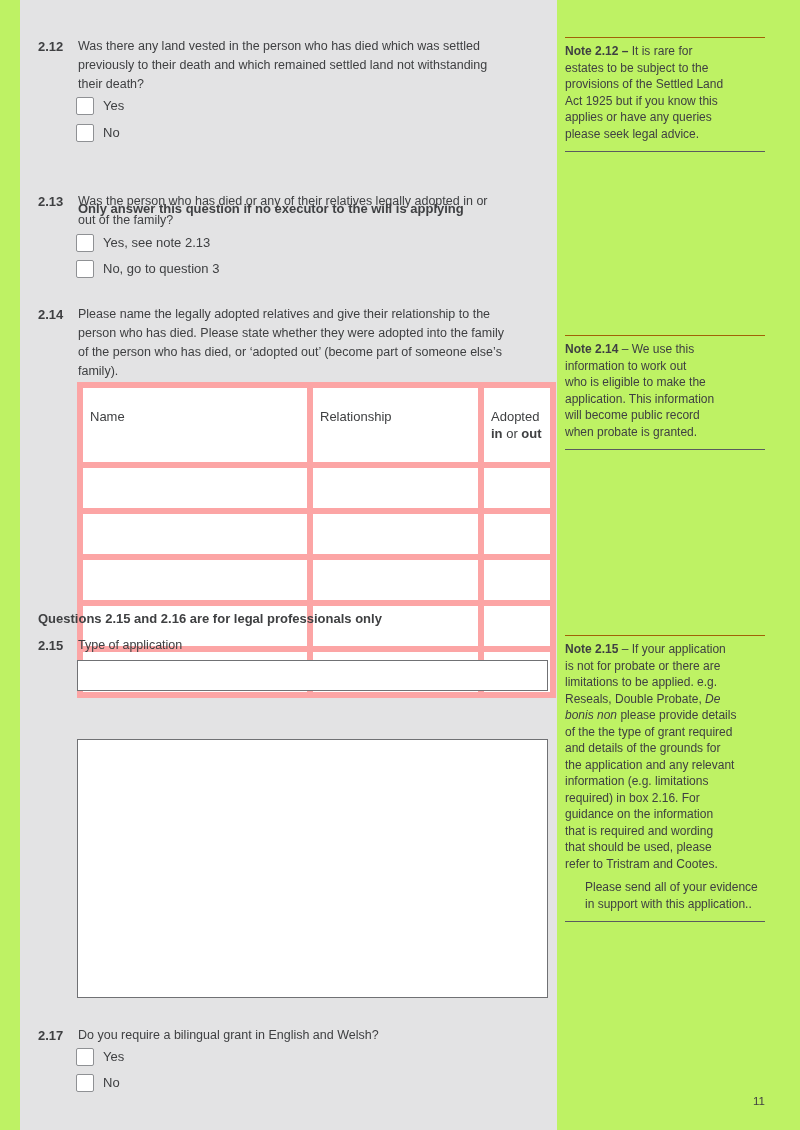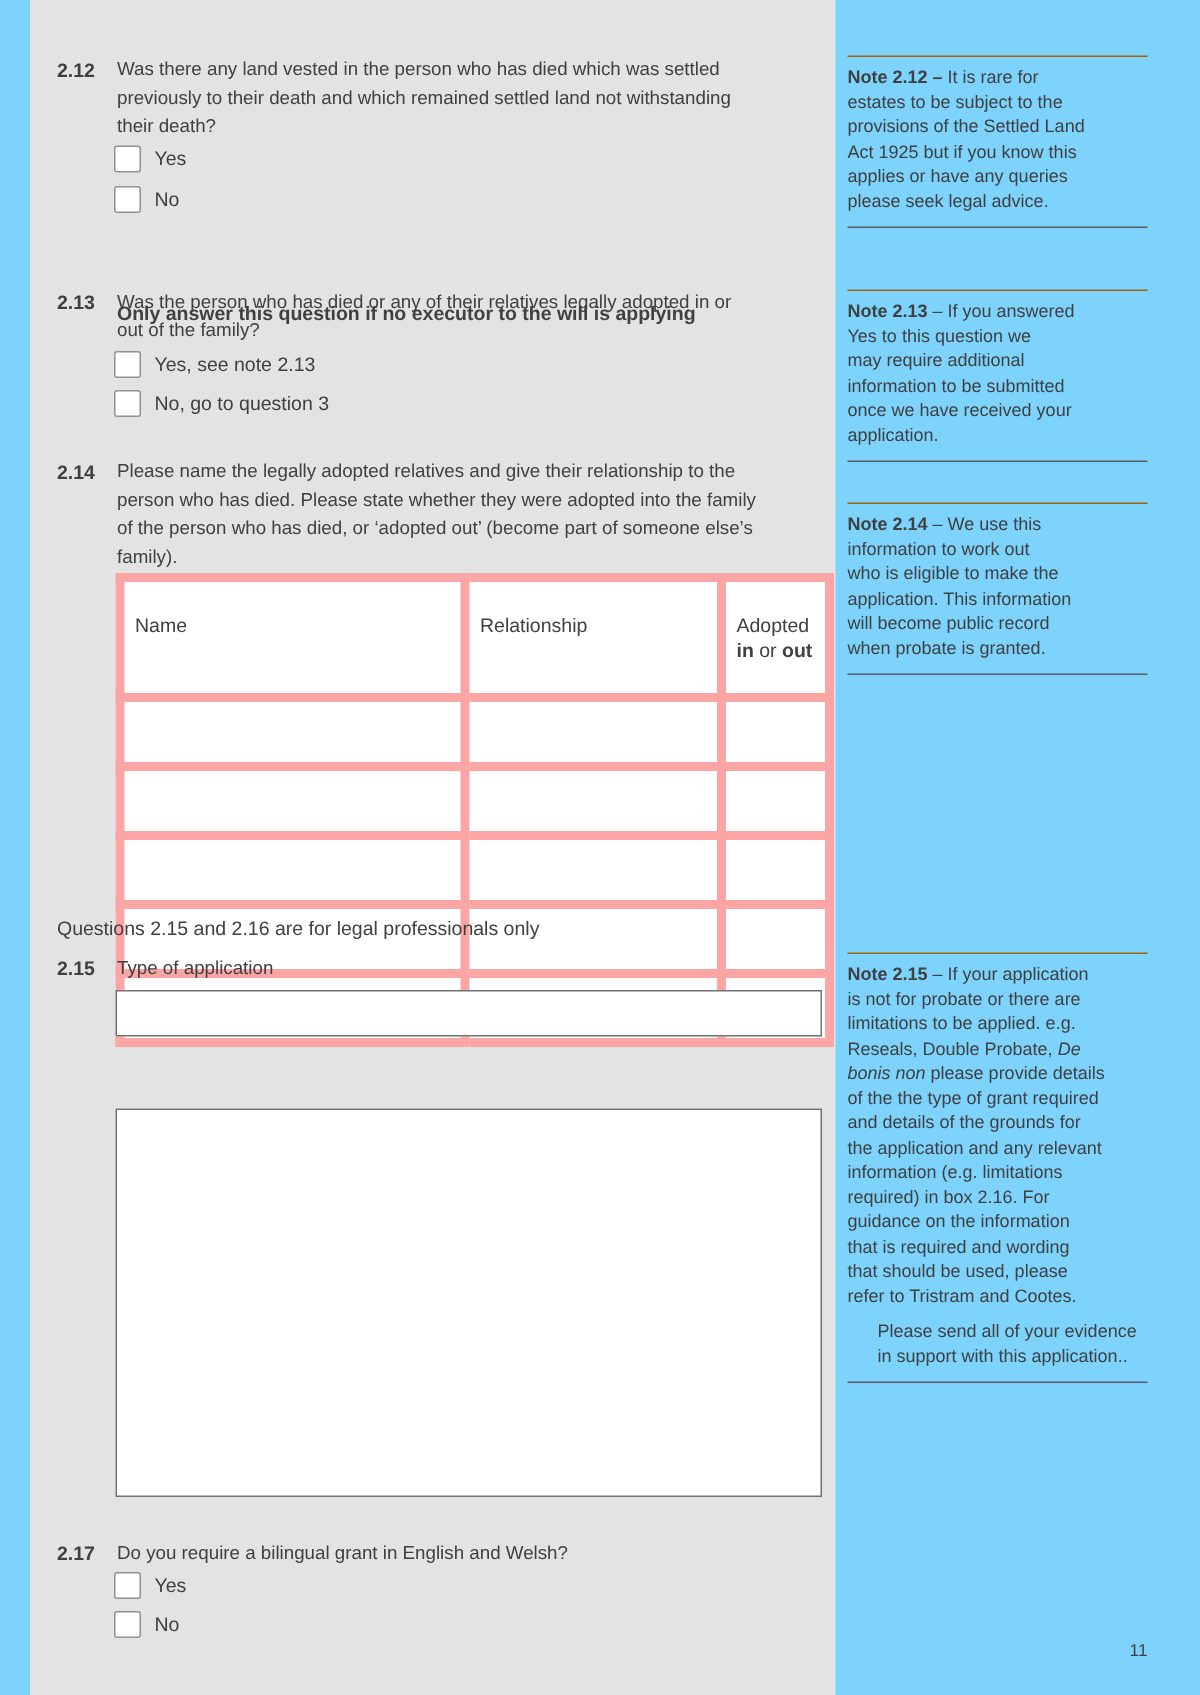--- a/index.html
+++ b/index.html
@@ -1,42 +1,42 @@
 <!DOCTYPE html>
 <html><head>
 <meta charset="utf-8">
 <style>
   * { box-sizing: border-box; margin: 0; padding: 0; }
   html, body { background: #ffffff; }
   .page {
     position: relative;
     width: 800px;
     height: 1130px;
-    background: #7dd3fc;
+    background: #bef264;
     font-family: "Liberation Sans", sans-serif;
     color: #3f4042;
     overflow: hidden;
   }
   .panel {
     position: absolute;
     left: 20px; top: 0;
     width: 537px; height: 1130px;
     background: #e3e3e4;
   }
   
   .q { position: absolute; left: 38px; font-size: 12.5px; line-height: 19px; }
   .qnum { position: absolute; left: 0; top: 0; font-weight: bold; font-size: 13px; }
   .qtext { margin-left: 40px; width: 486px; white-space: pre-line; }
   .bold-line {
     position: absolute; left: 78px;
     font-weight: bold; font-size: 13px; line-height: 18px; margin-top: 34px;
   }
   .heading-line {
     position: absolute; left: 38px;
-    font-weight: normal; font-size: 13px; line-height: 18px;
+    font-weight: bold; font-size: 13px; line-height: 18px;
   }
   
   .cb { position: absolute; left: 76px; display: flex; align-items: center; }
   .cbbox {
     width: 18px; height: 18px;
     background: #ffffff;
     border: 1px solid #8f9194;
     border-radius: 2px;
     display: inline-block;
     flex: 0 0 auto;
@@ -208,28 +208,20 @@
 
   <div class="note" style="top:37px">
     <p><span class="note-title">Note 2.12 – </span><span>It is rare for
 estates to be subject to the
 provisions of the Settled Land
 Act 1925 but if you know this
 applies or have any queries
 please seek legal advice.</span></p>
   </div>
 
-  <div class="note" style="top:193px">
-    <p><span class="note-title">Note 2.13</span><span> – If you answered
-Yes to this question we
-may require additional
-information to be submitted
-once we have received your
-application.</span></p>
-  </div>
 
   <div class="note" style="top:335px">
     <p><span class="note-title">Note 2.14</span><span> – We use this
 information to work out
 who is eligible to make the
 application.  This information
 will become public record
 when probate is granted.</span></p>
   </div>
 

